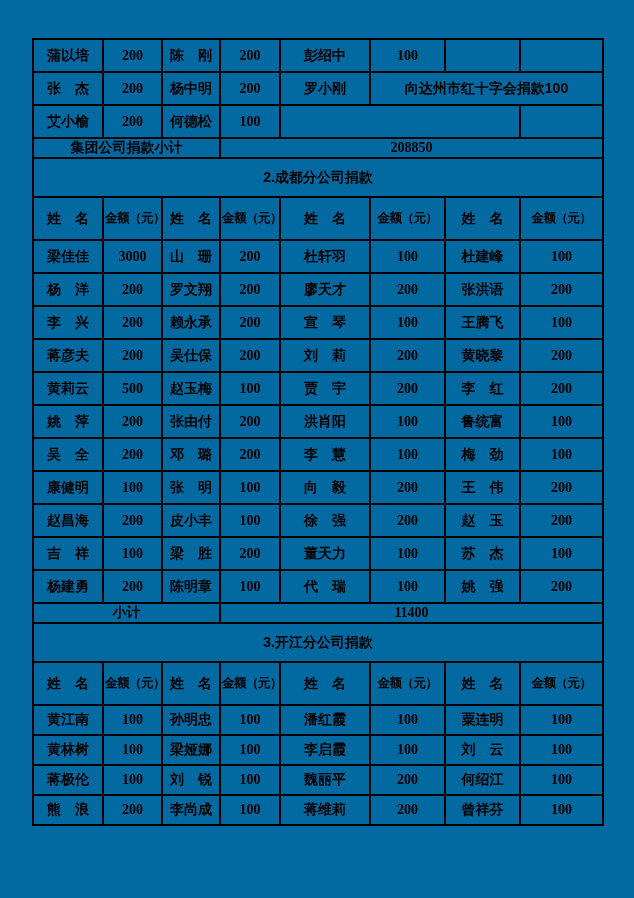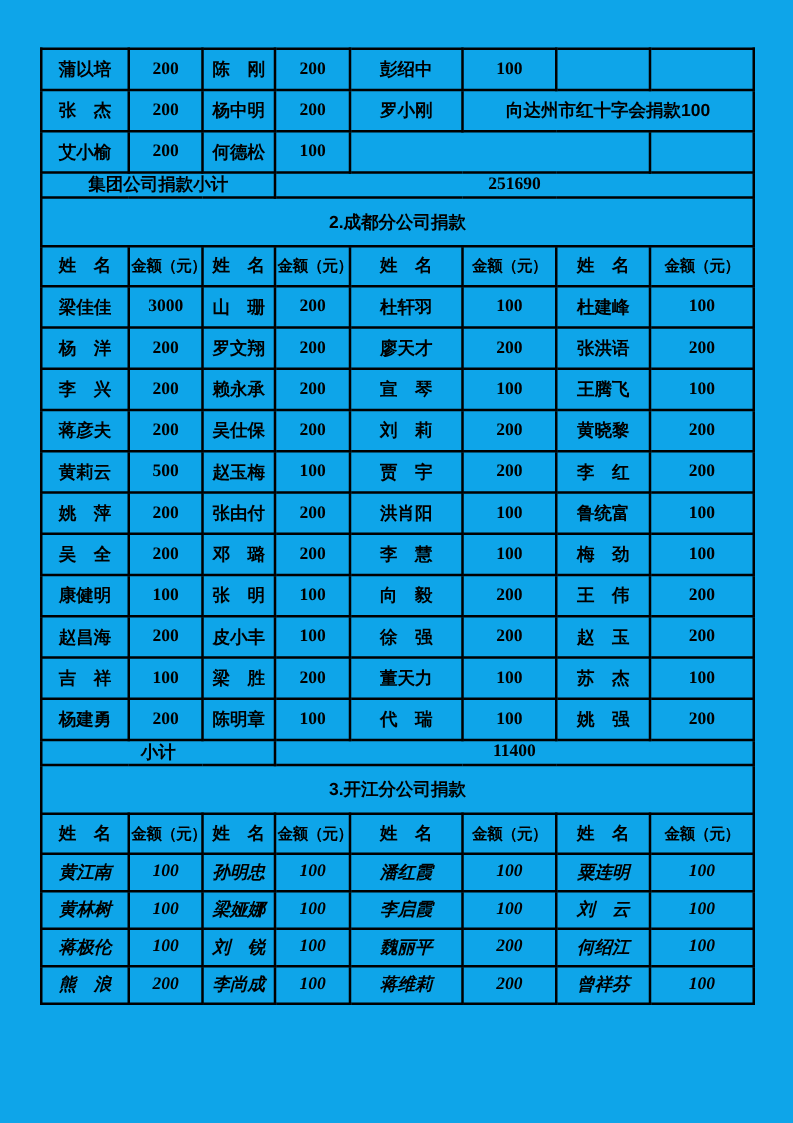--- a/index.html
+++ b/index.html
@@ -3,21 +3,21 @@
 <meta charset="utf-8">
 <style>
   html, body { margin: 0; padding: 0; }
   body {
     width: 634px; height: 898px;
     background: #ffffff;
     font-family: "Liberation Sans", sans-serif;
     position: relative;
     overflow: hidden;
   }
-  .page { position: absolute; inset: 0; background: #0ea5e9; }
+  .page { position: absolute; inset: 0; background: #0369a1; }
   table.donation {
     position: absolute;
     left: 32px; top: 38px;
     width: 570px;
     border-collapse: collapse;
     table-layout: fixed;
   }
   td {
     border: 2px solid #000000;
     text-align: center;
@@ -27,24 +27,24 @@
     font-size: 14px;
     padding: 0 1px;
     overflow: hidden;
     white-space: nowrap;
   }
   td.amt, td.subval {
     font-family: "Liberation Serif", serif;
   }
   td.head-amt { font-size: 12.5px; letter-spacing: -0.5px; }
   tr.r-data  { height: 33px; }
-  tr.r-data3 { height: 30px; font-style: italic; }
+  tr.r-data3 { height: 30px; }
   tr.r-sub   { height: 18px; }
   tr.r-title { height: 39px; }
-  tr.r-head  { height: 32px; }
+  tr.r-head  { height: 43px; }
 </style>
 </head>
 <body>
 
 <div class="page">
   <table class="donation">
     <colgroup>
       <col style="width:70px">
         <col style="width:59px">
         <col style="width:58px">
@@ -77,21 +77,21 @@
       <tr class="r-data">
         <td class="name">艾小榆</td>
         <td class="amt">200</td>
         <td class="name">何德松</td>
         <td class="amt">100</td>
         <td colspan="3"></td>
         <td></td>
       </tr>
       <tr class="r-sub">
         <td colspan="3">集团公司捐款小计</td>
-        <td colspan="5" class="subval">251690</td>
+        <td colspan="5" class="subval">208850</td>
       </tr>
     </tbody>
 
     <tbody>
       <tr class="r-title">
         <td colspan="8">2.成都分公司捐款</td>
       </tr>
       <tr class="r-head">
         <td>姓　名</td>
         <td class="head-amt">金额（元）</td>

